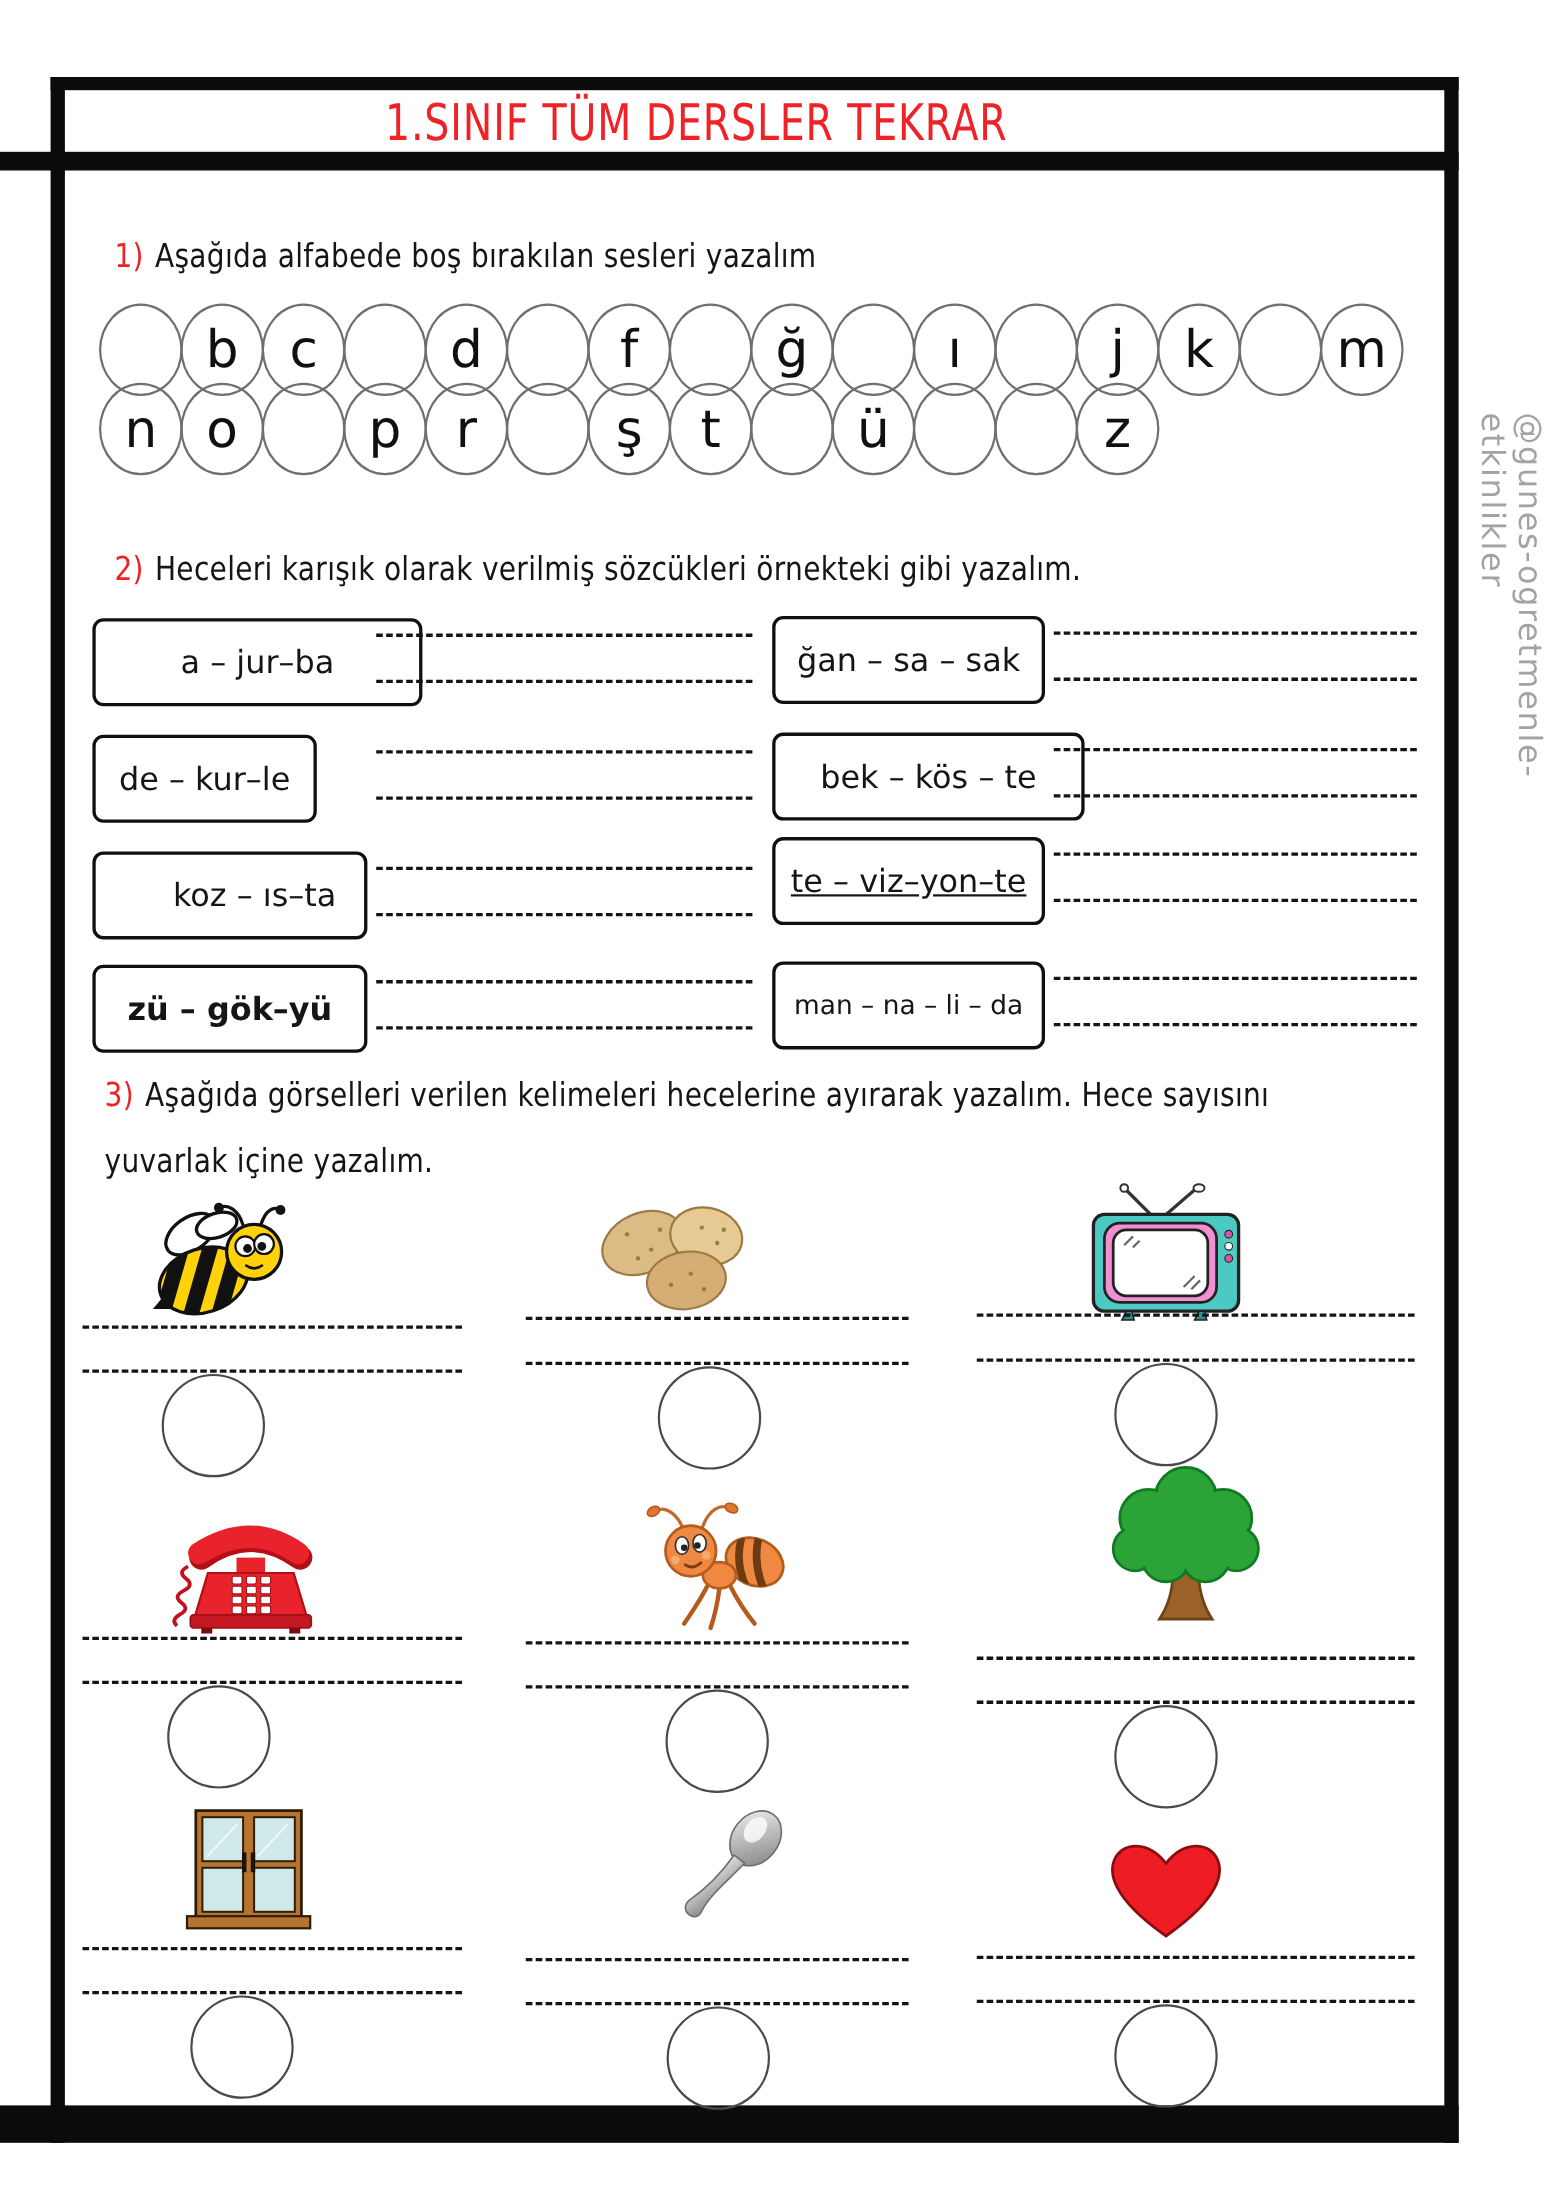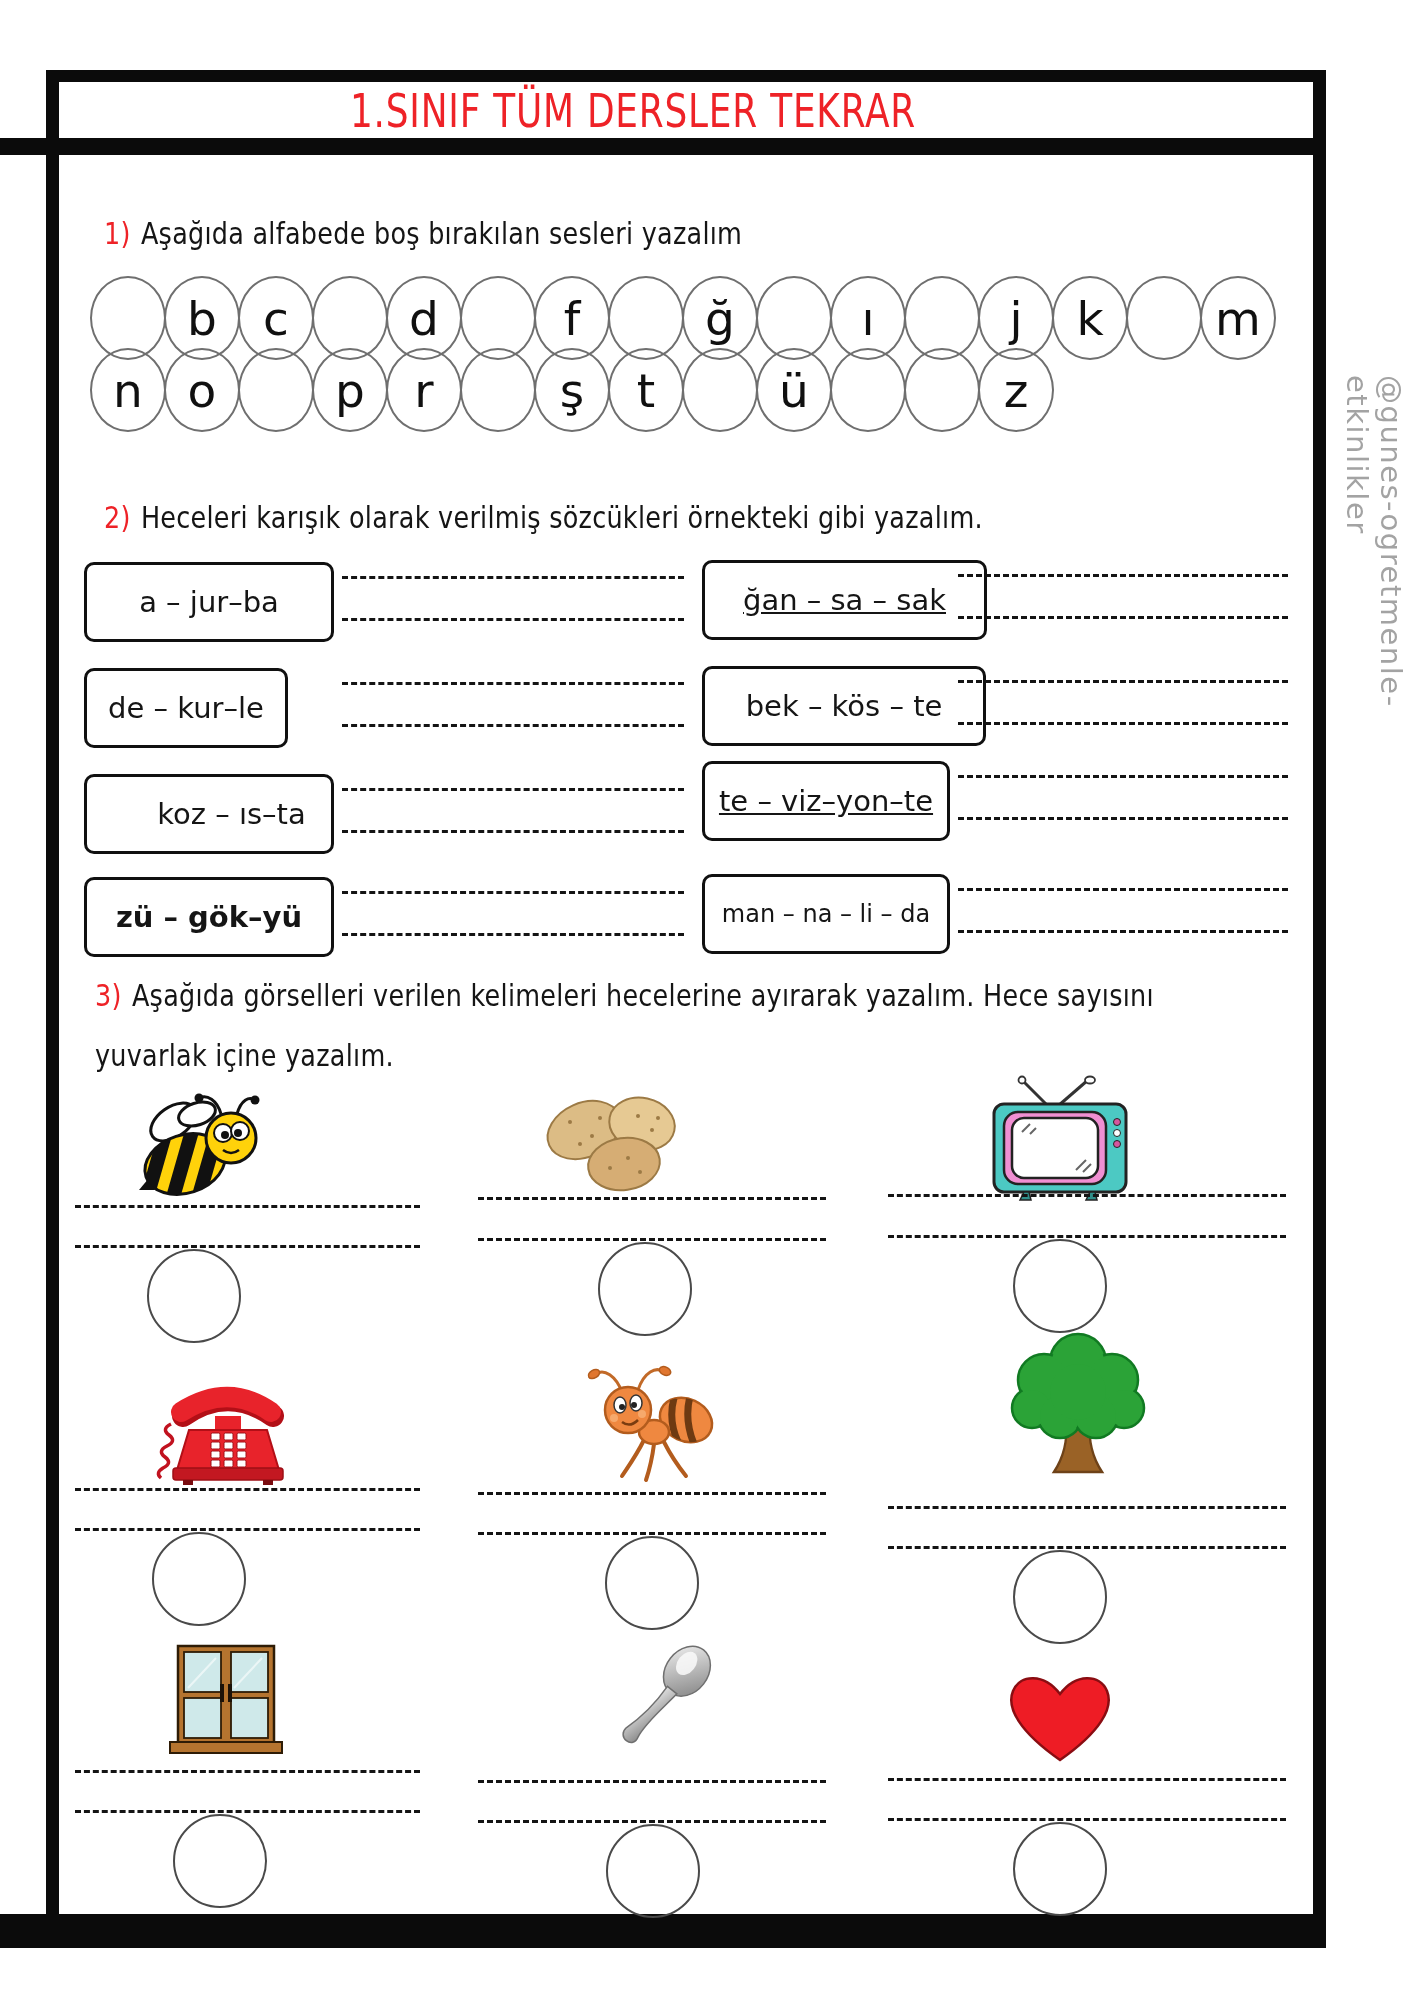--- a/index.html
+++ b/index.html
@@ -78,37 +78,37 @@
     <div class="slot">ü</div>
     <div class="slot"></div>
     <div class="slot"></div>
     <div class="slot">z</div>
   </div>
 
   <div class="prompt" style="left:104px;top:500px;">
     <span class="qnum" style="color:#ee2227;">2)</span><span>Heceleri karışık olarak verilmiş sözcükleri örnekteki gibi yazalım.</span>
   </div>
 
-  <div class="sylbox" style="left:84px;top:562px;width:250px;">a – jur–ba</div>
+  <div class="sylbox" style="left:84px;top:562px;width:300px;">a – jur–ba</div>
   <div class="dash" style="left:342px;top:576px;width:342px;"></div>
   <div class="dash" style="left:342px;top:618px;width:342px;"></div>
 
   <div class="sylbox" style="left:84px;top:668px;width:204px;">de – kur–le</div>
   <div class="dash" style="left:342px;top:682px;width:342px;"></div>
   <div class="dash" style="left:342px;top:724px;width:342px;"></div>
 
   <div class="sylbox" style="left:84px;top:774px;width:250px;padding-left:45px;">koz – ıs–ta</div>
   <div class="dash" style="left:342px;top:788px;width:342px;"></div>
   <div class="dash" style="left:342px;top:830px;width:342px;"></div>
 
   <div class="sylbox" style="left:84px;top:877px;width:250px;font-weight:bold;">zü – gök–yü</div>
   <div class="dash" style="left:342px;top:891px;width:342px;"></div>
   <div class="dash" style="left:342px;top:933px;width:342px;"></div>
 
-  <div class="sylbox" style="left:702px;top:560px;width:285px;text-decoration:underline;">ğan – sa – sak</div>
+  <div class="sylbox" style="left:702px;top:560px;width:248px;">ğan – sa – sak</div>
   <div class="dash" style="left:958px;top:574px;width:330px;"></div>
   <div class="dash" style="left:958px;top:616px;width:330px;"></div>
 
   <div class="sylbox" style="left:702px;top:666px;width:284px;">bek – kös – te</div>
   <div class="dash" style="left:958px;top:680px;width:330px;"></div>
   <div class="dash" style="left:958px;top:722px;width:330px;"></div>
 
   <div class="sylbox" style="left:702px;top:761px;width:248px;text-decoration:underline;">te – viz–yon–te</div>
   <div class="dash" style="left:958px;top:775px;width:330px;"></div>
   <div class="dash" style="left:958px;top:817px;width:330px;"></div>

